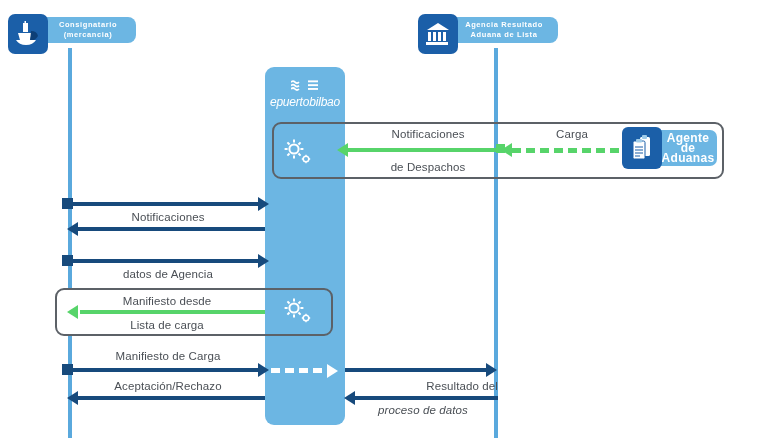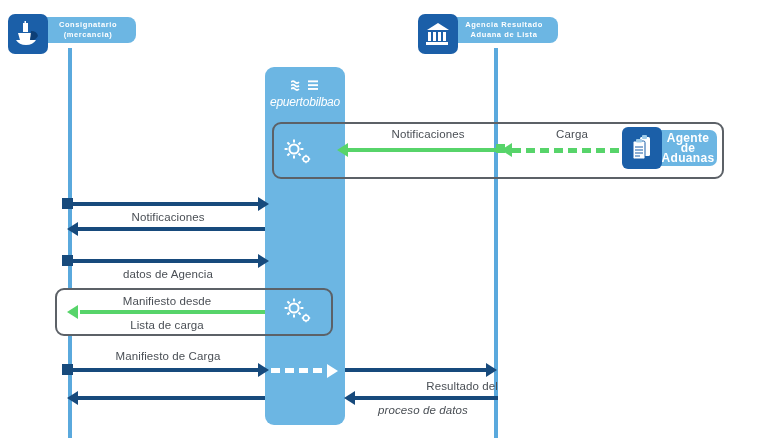--- a/index.html
+++ b/index.html
@@ -149,20 +149,21 @@
         <path d="M23 16.8 v1.6 M23 23.6 v1.6 M18.8 21 h1.6 M25.6 21 h1.6" stroke-width="1.3"></path>
       </g>
     </svg>
   </div>
 
   <div class="arrow green" style="left:348px;top:148px;width:152px;"></div>
   <div class="head head-l green" style="left:337px;top:143px;"></div>
   <div class="tail green" style="left:496px;top:144px;width:9px;height:9px;"></div>
 
   <div class="msg" style="left:358px;top:128px;width:140px;">Notificaciones</div>
+  <div class="msg" style="left:358px;top:161px;width:140px;">de Despachos</div>
 
   <div class="dashed-green" style="left:512px;top:148px;width:112px;"></div>
   <div class="head head-l greenbr" style="left:501px;top:143px;"></div>
   <div class="msg" style="left:520px;top:128px;width:104px;">Carga</div>
 
   <div id="agente-chip">
     <div class="badge">
       <svg width="30" height="30" viewBox="0 0 30 30" aria-hidden="true">
         <rect x="13" y="4" width="10" height="19" rx="1.5" fill="#ffffff"></rect>
         <rect x="15" y="2" width="5" height="4" rx="1" fill="#9ecbe8"></rect>
@@ -217,20 +218,21 @@
   <div class="arrow" style="left:72px;top:368px;width:190px;"></div>
   <div class="tail" style="left:62px;top:364px;width:11px;height:11px;"></div>
   <div class="head head-r" style="left:258px;top:363px;"></div>
 
   <div class="dashed-white" style="left:271px;top:368px;width:58px;"></div>
   <div class="head head-r whitebl" style="left:327px;top:364px;"></div>
 
   <div class="arrow" style="left:345px;top:368px;width:144px;"></div>
   <div class="head head-r" style="left:486px;top:363px;"></div>
 
+  <div class="msg" style="left:68px;top:380px;width:200px;">Aceptación/Rechazo</div>
   <div class="arrow" style="left:78px;top:396px;width:187px;"></div>
   <div class="head head-l" style="left:67px;top:391px;"></div>
 
   <div class="msg" style="left:348px;top:380px;width:150px;text-align:right;">Resultado del</div>
   <div class="arrow" style="left:355px;top:396px;width:143px;"></div>
   <div class="head head-l" style="left:344px;top:391px;"></div>
   <div class="msg" style="left:348px;top:404px;width:150px;font-style:italic;">proceso de datos</div>
 
 </div>
 

